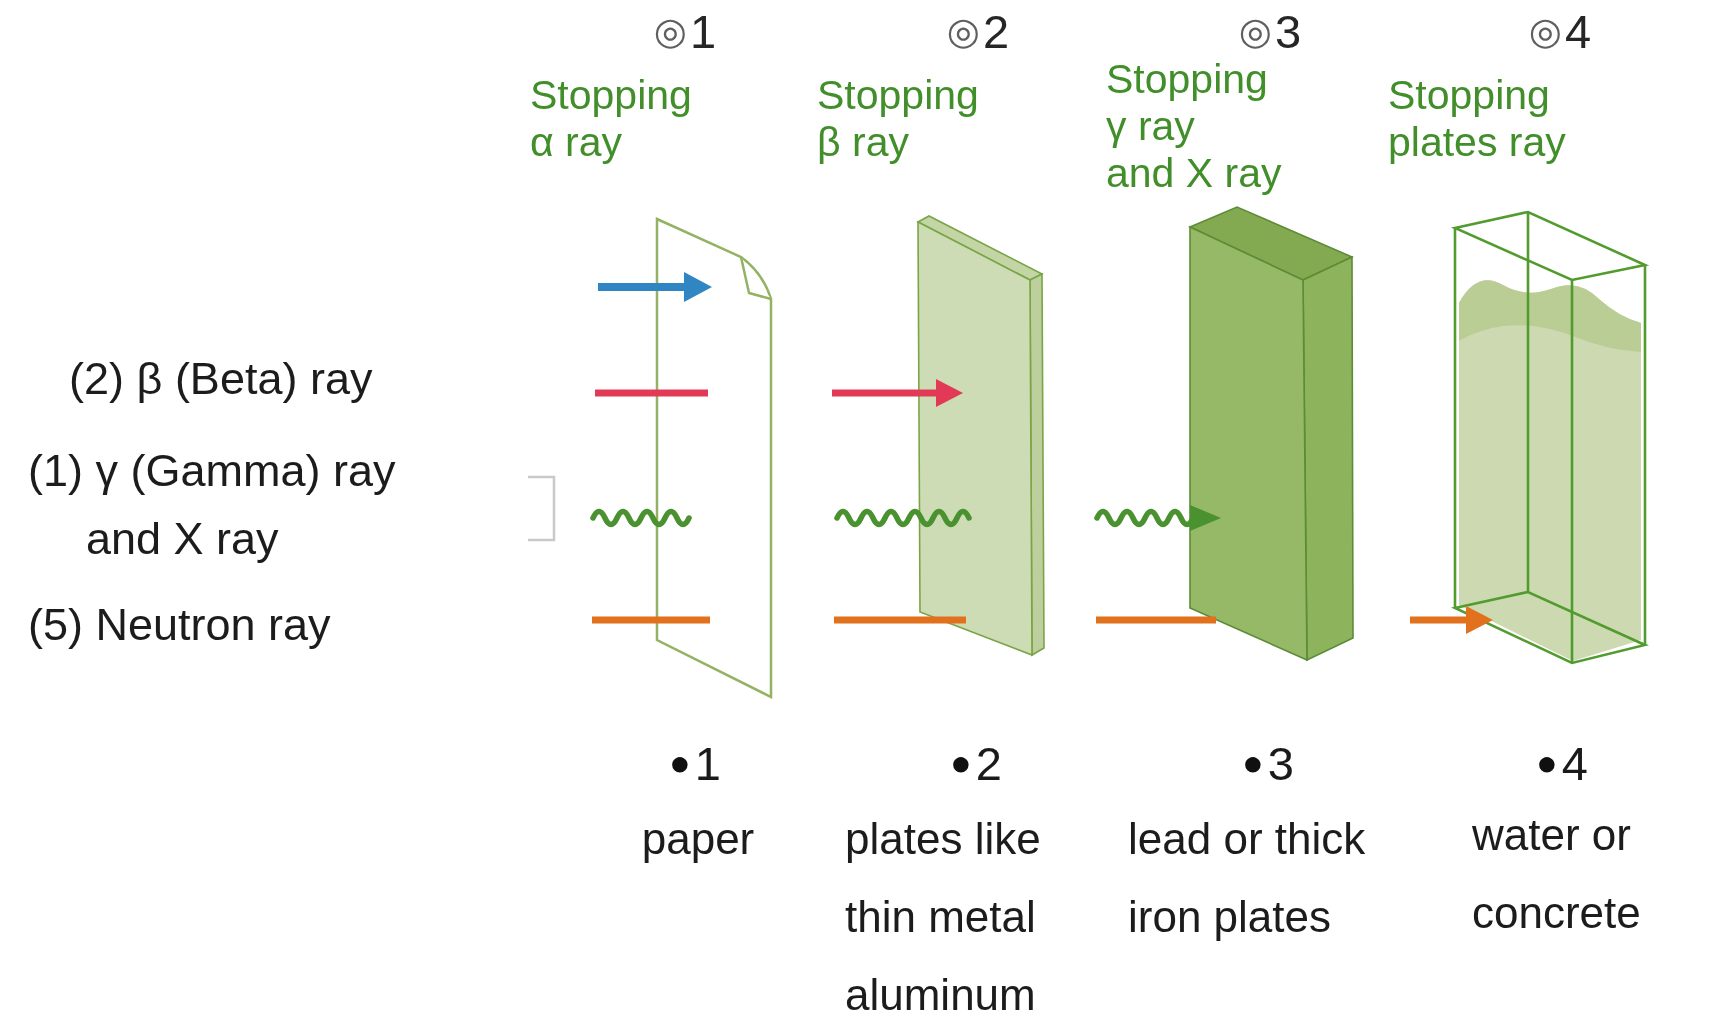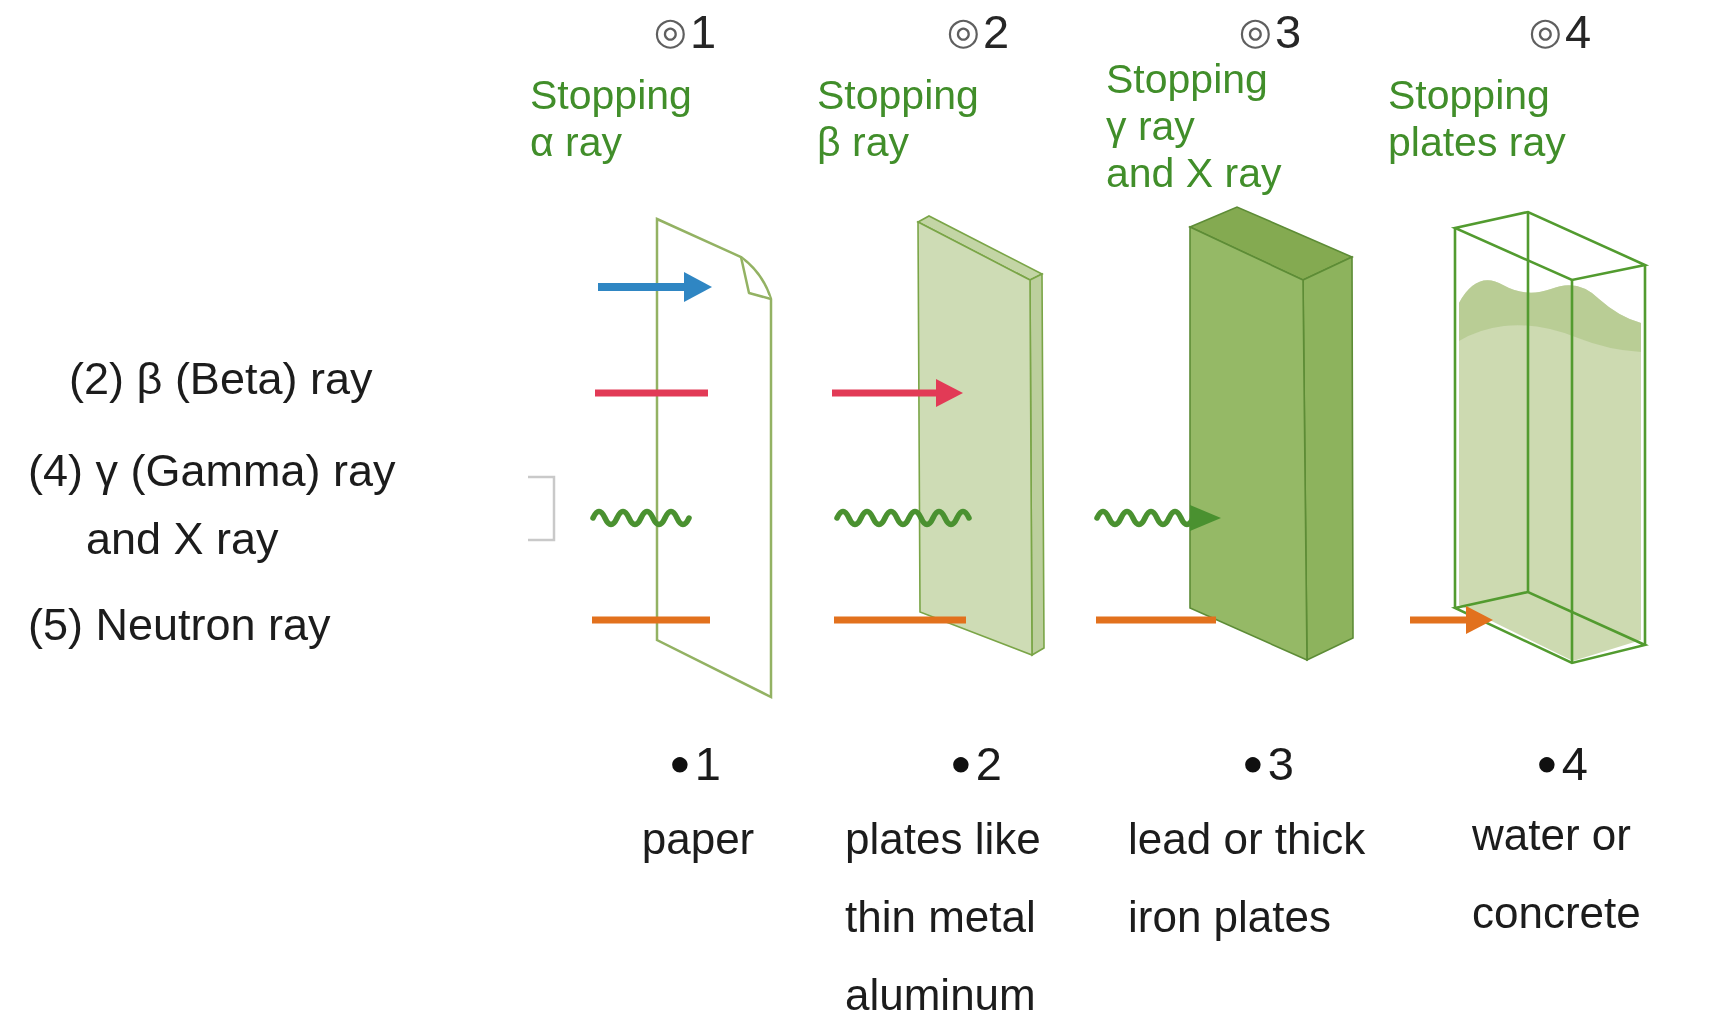--- a/index.html
+++ b/index.html
@@ -138,21 +138,21 @@
     <div>Stopping</div>
     <div>γ ray</div>
     <div>and X ray</div>
   </div>
   <div class="hdr hdr4">
     <div>Stopping</div>
     <div>plates ray</div>
   </div>
 
   <div class="leg leg2">(2) β (Beta) ray</div>
-  <div class="leg leg3a">(4) γ (Gamma) ray</div>
+  <div class="leg leg3a">(1) γ (Gamma) ray</div>
   <div class="leg leg3b">and X ray</div>
   <div class="leg leg4">(5) Neutron ray</div>
 
   <div class="bmark bm1">
     <span class="dot">●</span>
     <span class="num">1</span>
   </div>
   <div class="bmark bm2">
     <span class="dot">●</span>
     <span class="num">2</span>

